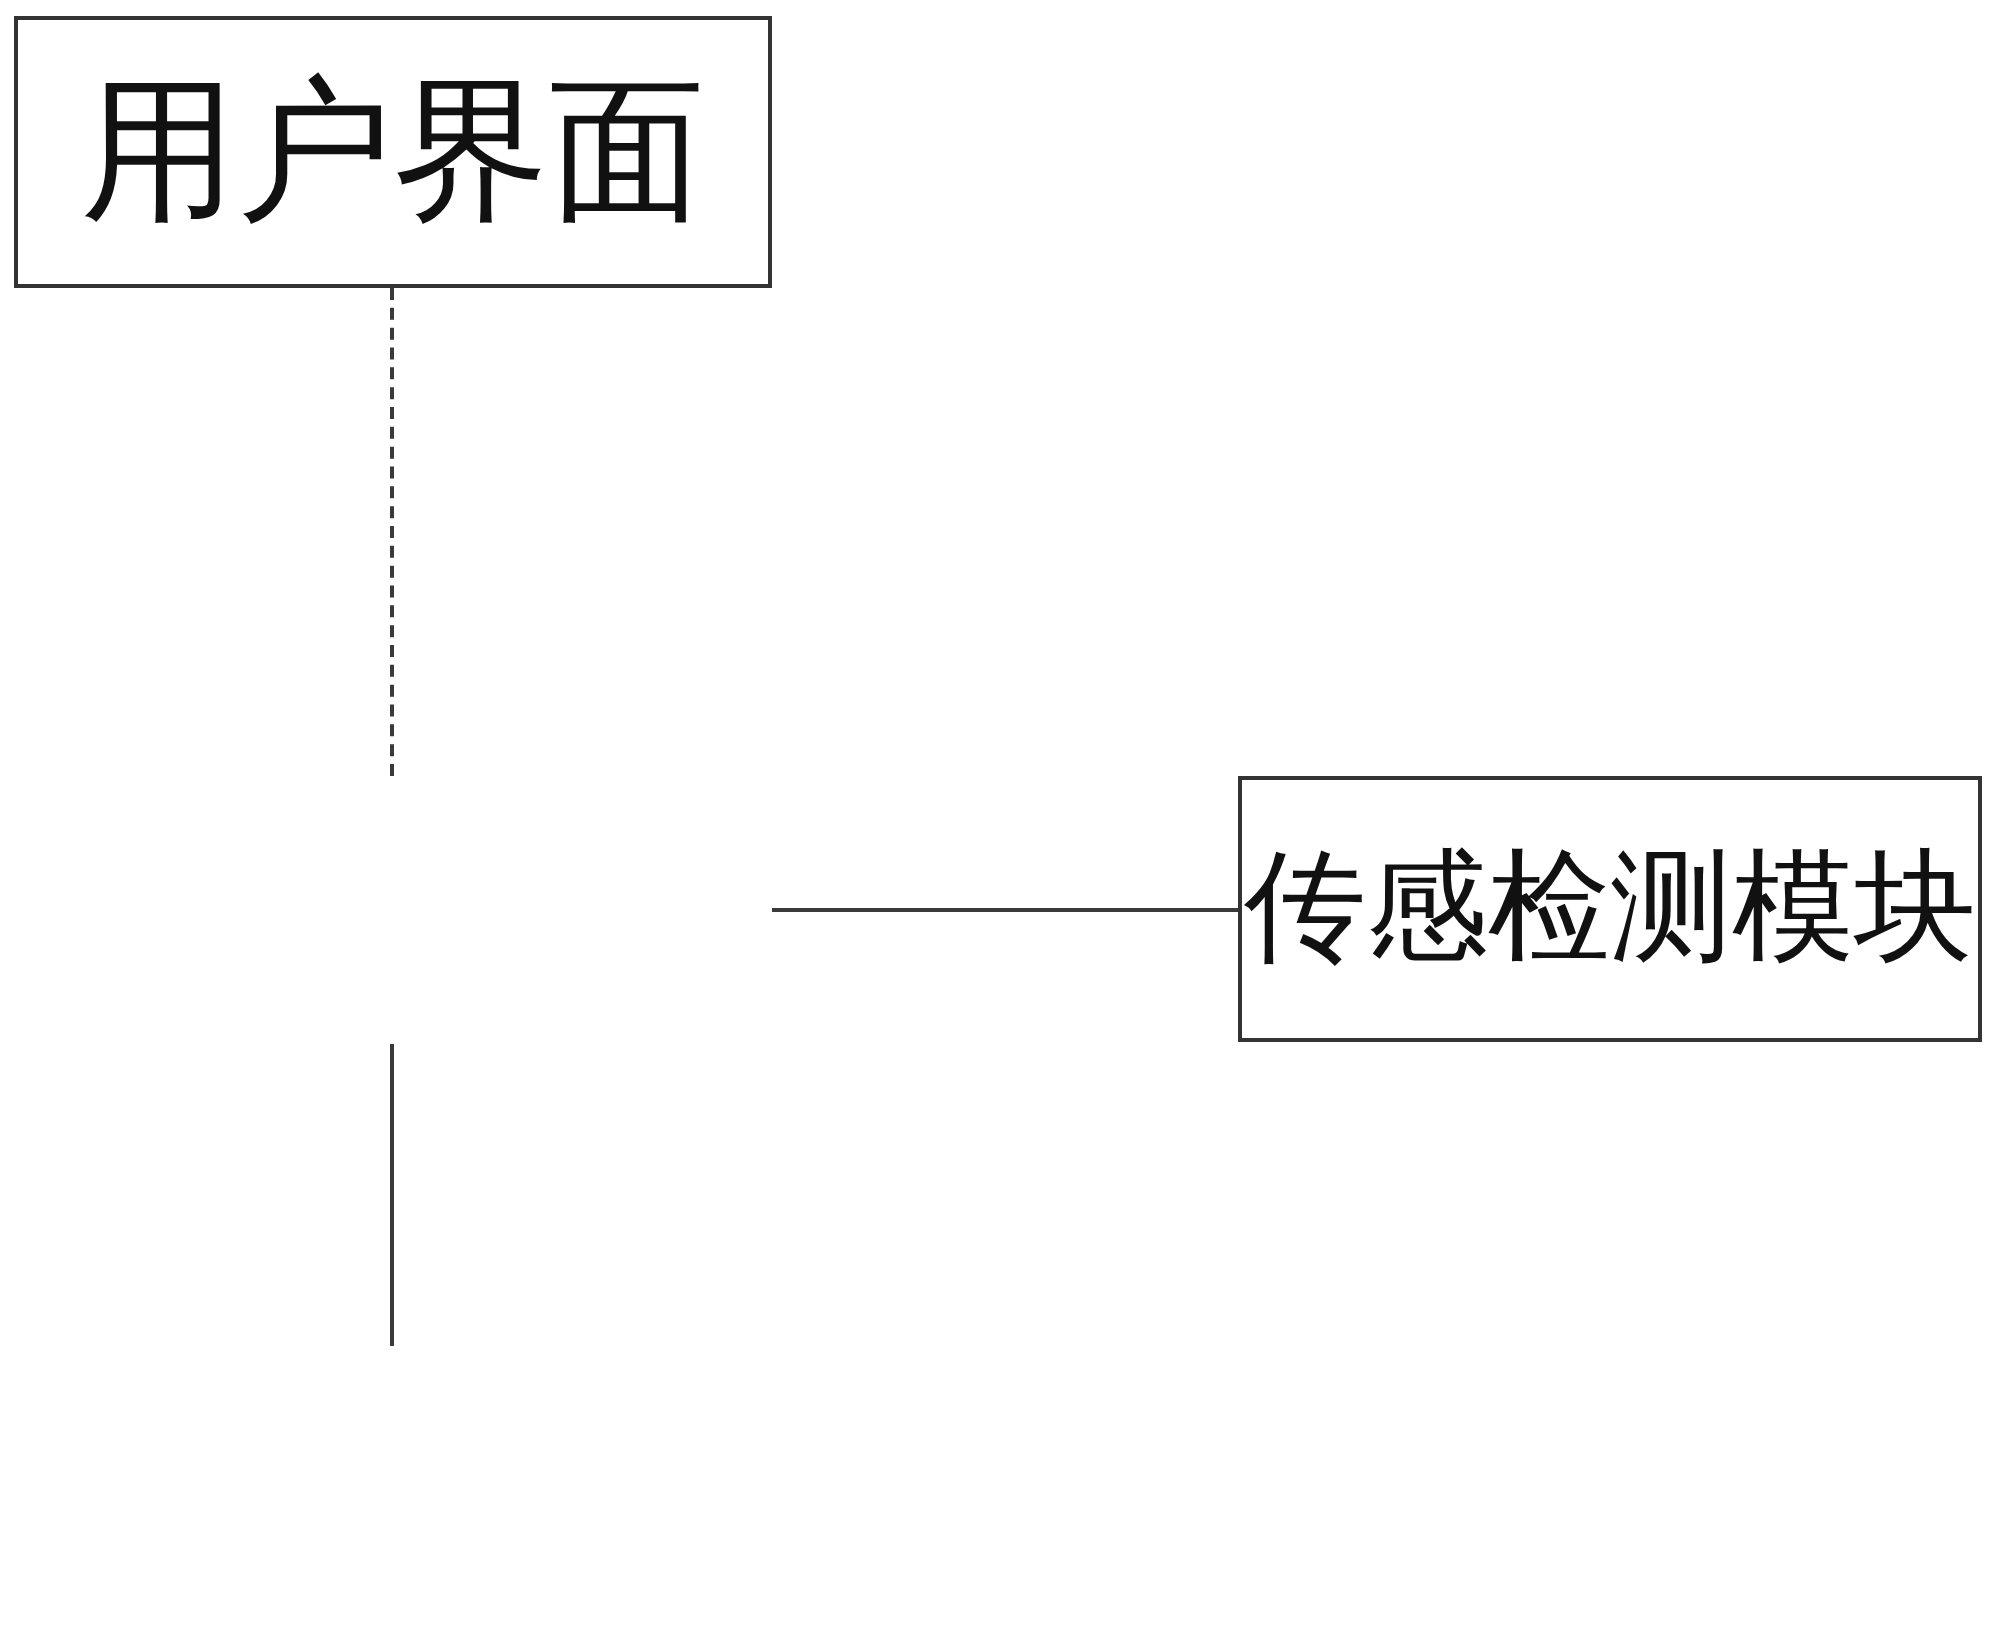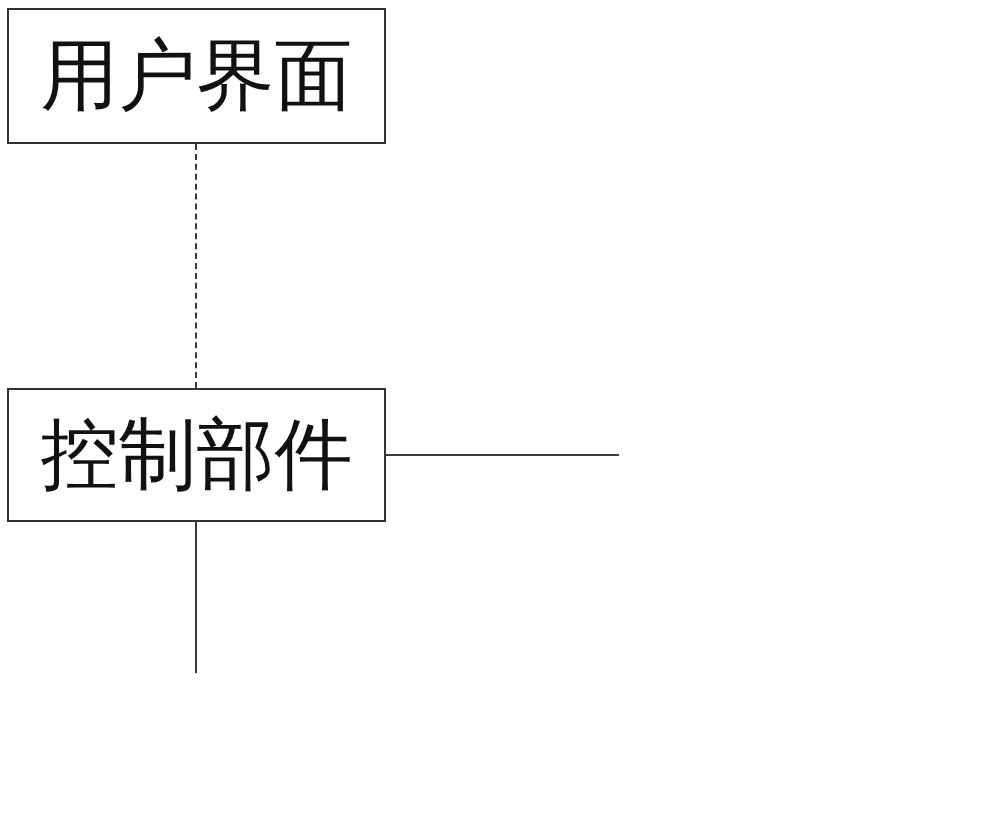--- a/index.html
+++ b/index.html
@@ -80,19 +80,19 @@
   <div class="edge" id="edge-ui-control"></div>
 
   <div class="edge" id="edge-control-sensor"></div>
 
   <div class="edge" id="edge-control-lighting"></div>
 
   <div class="node" id="node-user-interface">
     <span class="node-label">用户界面</span>
   </div>
 
-  <div class="node" id="node-control-unit">
-    <span class="node-label">控制部件</span>
+
+  <div class="node" id="node-sensor-module">
+    <span class="node-label">传感检测模块</span>
   </div>
-
 
 
 </div>
 
 </body></html>

